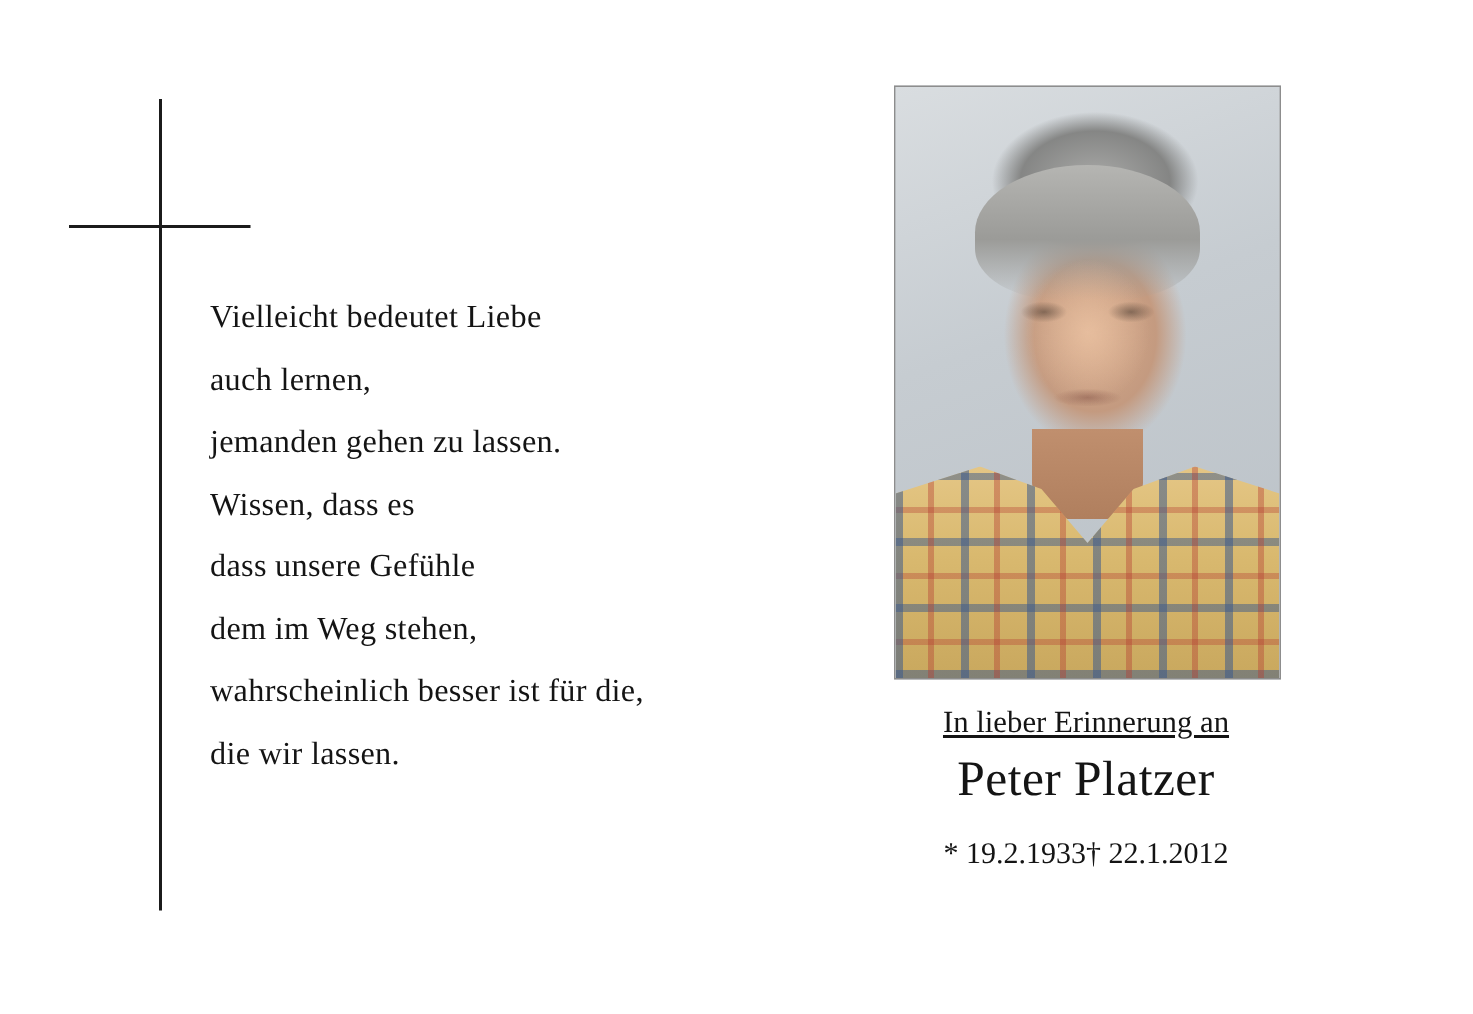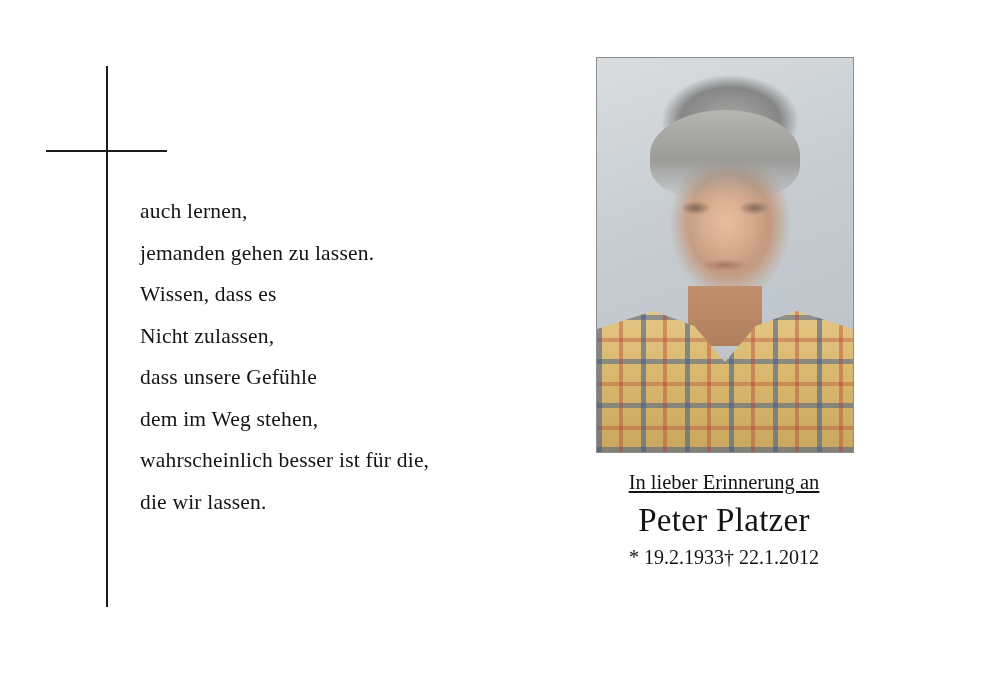--- a/index.html
+++ b/index.html
@@ -154,43 +154,44 @@
     line-height: 48px;
     letter-spacing: 0.3px;
     white-space: nowrap;
   }
   .caption-nick {
     font-size: 20px;
     line-height: 30px;
     white-space: nowrap;
   }
   .caption-dates {
+    margin-top: 12px;
     font-size: 20px;
     line-height: 26px;
     white-space: nowrap;
     display: flex;
     justify-content: center;
   }
   .date-item { white-space: nowrap; }
 </style>
 </head>
 <body>
 
 <div id="page">
 
   <div>
     <div class="cross-vertical"></div>
     <div class="cross-horizontal"></div>
   </div>
 
   <div class="poem">
+    <div class="poem-line">Vielleicht bedeutet Liebe</div>
     <div class="poem-line">auch lernen,</div>
     <div class="poem-line">jemanden gehen zu lassen.</div>
     <div class="poem-line">Wissen, dass es</div>
-    <div class="poem-line">Nicht zulassen,</div>
     <div class="poem-line">dass unsere Gefühle</div>
     <div class="poem-line">dem im Weg stehen,</div>
     <div class="poem-line">wahrscheinlich besser ist für die,</div>
     <div class="poem-line">die wir lassen.</div>
   </div>
 
   <div class="portrait-frame">
     <div class="portrait-img"></div>
     <div class="hair-cap"></div>
     <div class="face-hl"></div>

